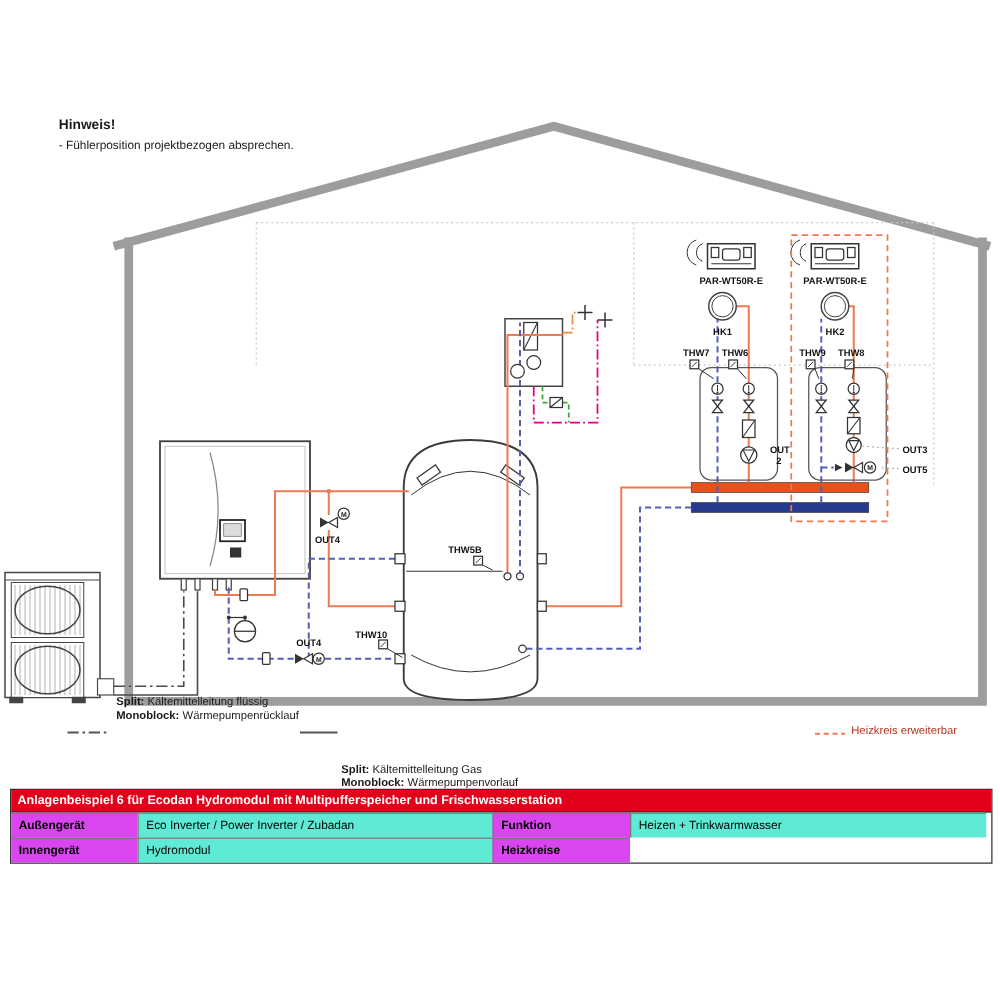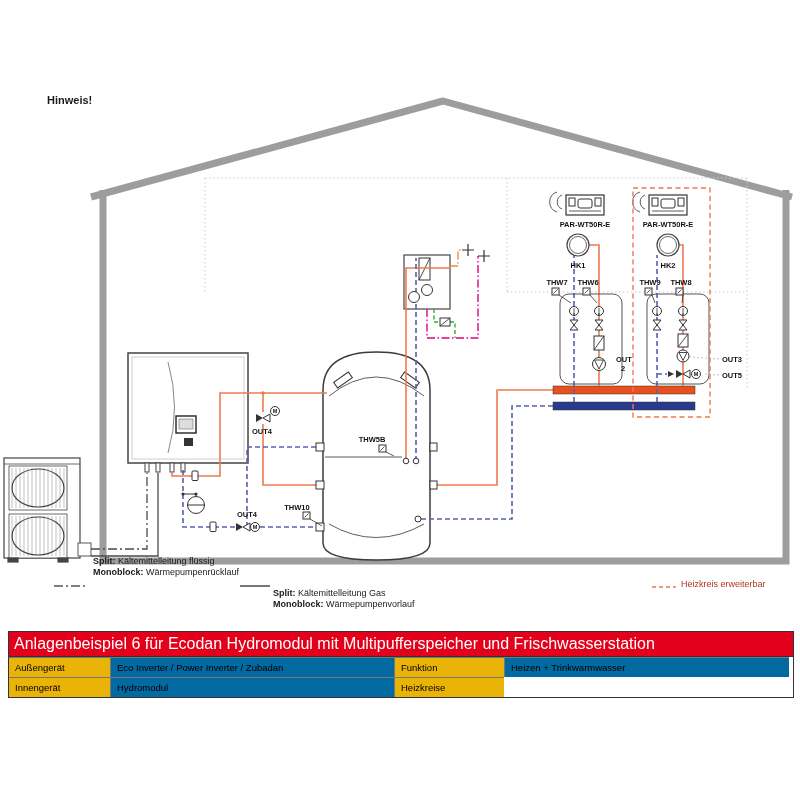--- a/index.html
+++ b/index.html
@@ -23,27 +23,27 @@
   .tam{text-anchor:middle}
   
   .notice{position:absolute;left:15px;top:94px;width:330px;color:#1a1a1a;margin-left:32px;}
   .notice .nt{font-size:11px;font-weight:bold;margin-bottom:4px;}
   .notice .nl{font-size:9.5px;line-height:13px;}
   .legend-text{position:absolute;font-size:9px;line-height:11px;color:#1a1a1a;}
   .legend-text b{font-weight:bold}
   .opt-text{position:absolute;left:681px;top:579px;font-size:9px;line-height:11px;
             color:#b5341f;}
   .tbl{position:absolute;left:8px;top:631px;width:784px;border:1px solid #333;}
-  .tbl-header{background:#e2001a;color:#fff;font-size:16px;font-weight:normal;
+  .tbl-header{background:#e2001a;color:#fff;font-size:10px;font-weight:bold;
               padding:3px 5px;border-bottom:1px solid #333;}
   .tbl-grid{display:grid;grid-template-columns:101px 284px 110px 285px;}
   .cell{font-size:9.5px;padding:4px 6px;border-top:1px solid #777;
-        border-left:1px solid #777;background:#0369a1;}
+        border-left:1px solid #777;background:#5eead4;}
   .cell.first{border-left:none}
-  .cell.lab{background:#eab308;font-weight:normal;}
+  .cell.lab{background:#d946ef;font-weight:bold;}
 </style>
 </head>
 <body>
 <div id="page">
 
 <svg width="800" height="800" viewBox="0 0 800 800">
 
   <g>
     <path d="M103,190 V561 H786 V190" stroke="#9d9d9c" stroke-width="7" fill="none"></path>
     <path d="M91,197 L443,101 L792,197" stroke="#9d9d9c" stroke-width="7" fill="none" stroke-linejoin="round"></path>
@@ -318,27 +318,28 @@
 
   <g>
     <path d="M54,586 H88" stroke="#555" stroke-width="1.6" stroke-dasharray="9,3,2,3"></path>
     <path d="M240,586 H270" stroke="#555" stroke-width="1.6"></path>
     <path d="M652,587 H676" stroke="#f07850" stroke-width="1.6" stroke-dasharray="4,3"></path>
   </g>
 </svg>
 
 <div class="notice">
   <div class="nt">Hinweis!</div>
+  <div class="nl">- Fühlerposition projektbezogen absprechen.</div>
 </div>
 
 <div class="legend-text" style="left:93px;top:556px;">
   <div><b>Split:</b> <span>Kältemittelleitung flüssig</span></div>
   <div><b>Monoblock:</b> <span>Wärmepumpenrücklauf</span></div>
 </div>
-<div class="legend-text" style="left:273px;top:588px;">
+<div class="legend-text" style="left:273px;top:610px;">
   <div><b>Split:</b> <span>Kältemittelleitung Gas</span></div>
   <div><b>Monoblock:</b> <span>Wärmepumpenvorlauf</span></div>
 </div>
 <div class="opt-text">
   <div>Heizkreis erweiterbar</div>
 </div>
 
 <div class="tbl">
   <div class="tbl-header">Anlagenbeispiel 6 für Ecodan Hydromodul mit Multipufferspeicher und Frischwasserstation</div>
   <div class="tbl-grid">

